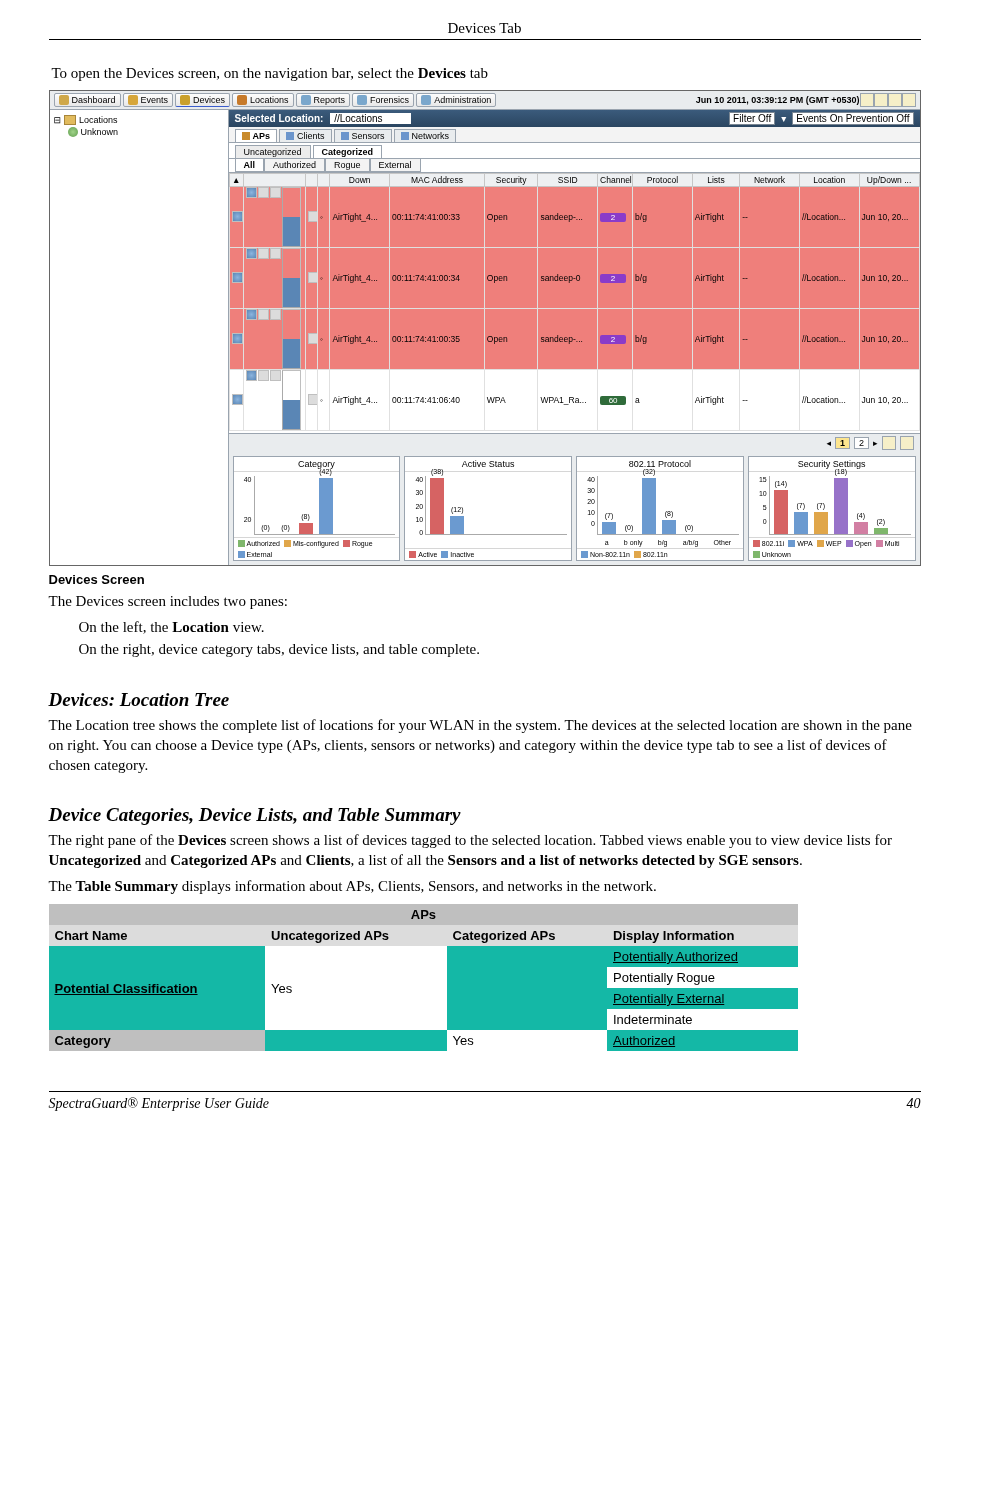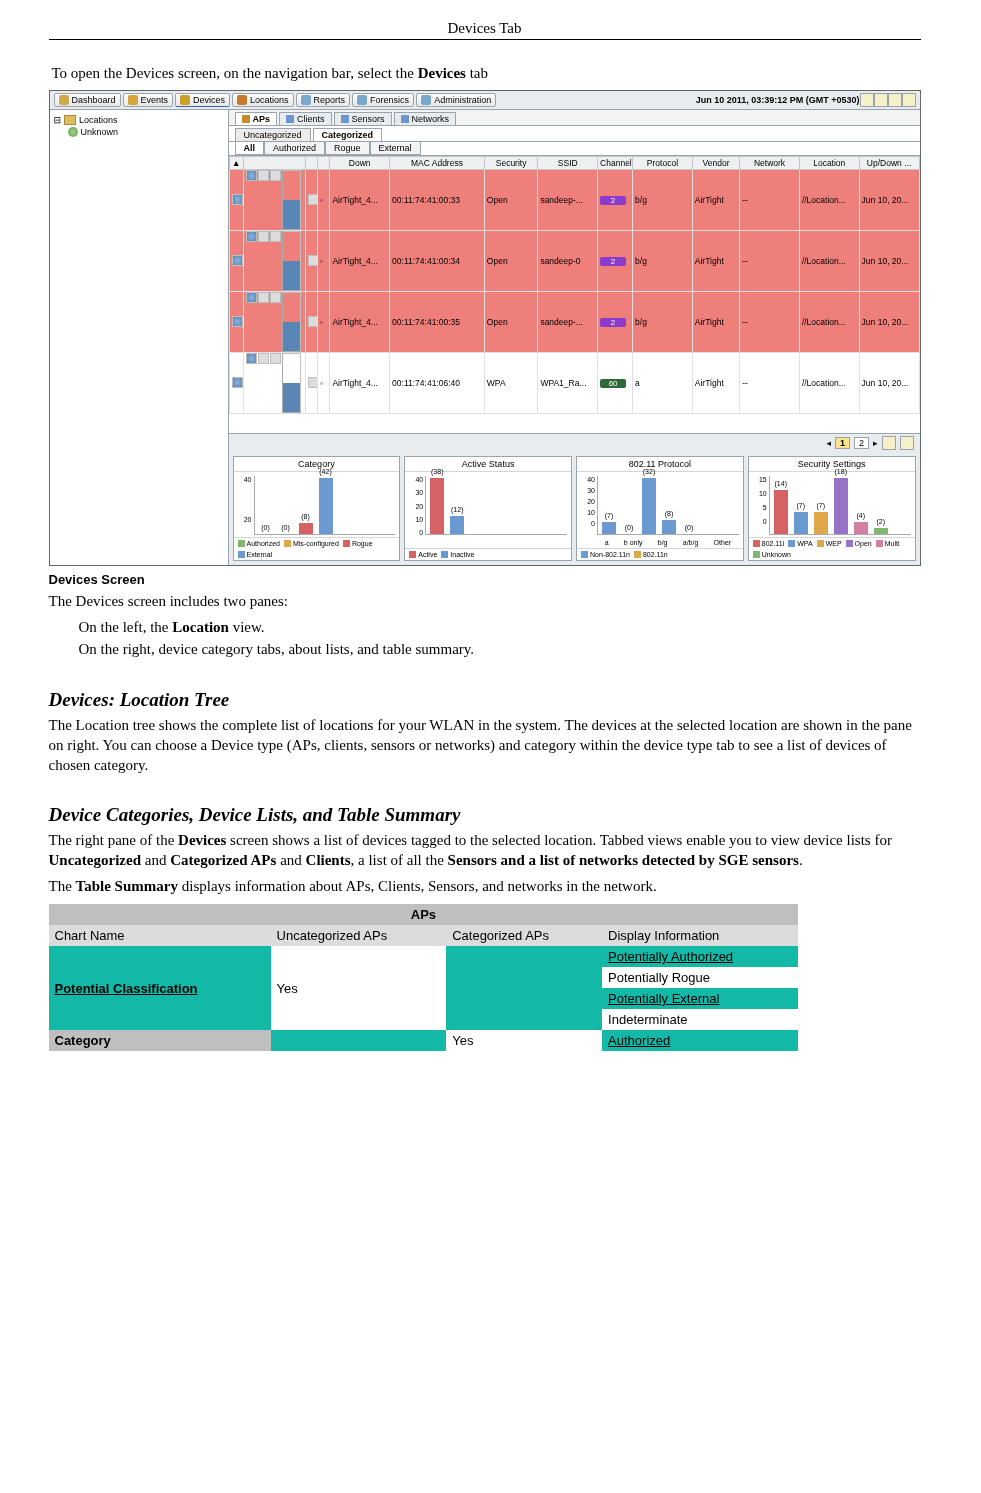--- a/index.html
+++ b/index.html
@@ -130,21 +130,21 @@
   .axis-x { display:flex; justify-content:space-around; font-size:7px; padding:0 4px 2px 20px;}
 
   
   .caption { font-family: Verdana, Arial, sans-serif; font-weight:bold; font-size:13px; margin:6px 0 4px 0;}
   .body-p { margin:4px 0 6px 0; line-height:1.35; }
   .indent-list { margin:2px 0 6px 30px; line-height:1.45;}
   .h2 { font-style:italic; font-weight:bold; font-size:19px; margin:28px 0 2px 0;}
   .aps-table { border-collapse:collapse; font-family:Verdana, Arial, sans-serif; font-size:13px; width:86%; margin-top:8px;}
   .aps-table td, .aps-table th { padding:3px 6px; text-align:left; vertical-align:top;}
   .aps-hdr { background:#bfbfbf; text-align:center; font-weight:bold;}
-  .aps-colhdr { background:#dcdcdc; font-weight:normal;}
+  .aps-colhdr { background:#dcdcdc; font-weight:bold;}
   .aps-alt { background:#14b8a6;text-decoration:underline;}
   .aps-cat { background:#bfbfbf; font-weight:bold;}
   .aps-table .rowspan { vertical-align:middle;}
   .footer-wrap { margin-top:40px;}
   .footer-rule { border:none; border-top:1px solid #000; margin:0;}
   .footer { display:flex; justify-content:space-between; font-style:italic; font-size:14px; padding:4px 0 0 0;}
   .footer .right { font-style:italic;}
 </style>
 </head>
 <body>
@@ -205,20 +205,31 @@
           <span class="folder-ic"></span>
           <span>Locations</span>
         </div>
         <div class="tree-node child">
           <span class="globe-ic"></span>
           <span>Unknown</span>
         </div>
       </div>
 
       <div class="ss-main">
+        <div class="sel-loc-bar">
+          <div>
+            <span>Selected Location:</span>
+            <span style="background:#fff;color:#000;padding:0 28px 0 4px;margin-left:4px;font-weight:normal;">//Locations</span>
+          </div>
+          <div class="right">
+            <span class="filter-chip">Filter Off</span>
+            <span>▾</span>
+            <span class="filter-chip">Events On  Prevention Off</span>
+          </div>
+        </div>
 
         <div class="device-tabs">
           <div class="dev-tab active">
               <span class="sq ap"></span>
               <span>APs</span>
             </div>
           <div class="dev-tab">
               <span class="sq cl"></span>
               <span>Clients</span>
             </div>
@@ -266,21 +277,21 @@
                 <th>▲</th>
                 <th></th>
                 <th></th>
                 <th></th>
                 <th>Down</th>
                 <th>MAC Address</th>
                 <th>Security</th>
                 <th>SSID</th>
                 <th>Channel</th>
                 <th>Protocol</th>
-                <th>Vendor</th>
+                <th>Lists</th>
                 <th>Network</th>
                 <th>Location</th>
                 <th>Up/Down ...</th>
               </tr>
             </thead>
             <tbody id="dev-tbody">
                 <tr class="row-red">
                   <td><span class="mini-ic wifi"></span></td>
                   <td>
                     <span class="icon-set">
@@ -529,21 +540,21 @@
       </div>
     </div>
   </div>
 
   <div class="caption">Devices Screen</div>
   <p class="body-p">The Devices screen includes two panes:</p>
   <div class="indent-list">
     <div>
       <span>On the left, the </span><span class="strong">Location</span><span> view.</span>
     </div>
-    <div>On the right, device category tabs, about lists, and table summary.</div>
+    <div>On the right, device category tabs, device lists, and table complete.</div>
   </div>
 
   <div class="h2">Devices: Location Tree</div>
   <p class="body-p">The Location tree shows the complete list of locations for your WLAN in the system. The devices at the selected location are shown in the pane on right. You can choose a Device type (APs, clients, sensors or networks) and category within the device type tab to see a list of devices of chosen category.</p>
 
   <div class="h2">Device Categories, Device Lists, and Table Summary</div>
   <p class="body-p">
     <span>The right pane of the </span><span class="strong">Devices</span><span> screen shows a list of devices tagged to the selected location. Tabbed views enable you to view device lists for </span><span class="strong">Uncategorized</span><span> and </span><span class="strong">Categorized APs</span><span> and </span><span class="strong">Clients</span><span>, a list of all the </span><span class="strong">Sensors and a list of networks detected by SGE sensors</span><span>.</span>
   </p>
   <p class="body-p">
@@ -578,13 +589,20 @@
         </tr>
     <tr>
       <td class="aps-cat">Category</td>
       <td class="aps-alt"></td>
       <td>Yes</td>
       <td class="aps-alt">Authorized</td>
     </tr>
   </tbody>
     </table>
 
+  <div class="footer-wrap">
+    <hr class="footer-rule">
+    <div class="footer">
+      <span>SpectraGuard®  Enterprise User Guide</span>
+      <span class="right">40</span>
+    </div>
+  </div>
 </div>
 
 </body></html>

